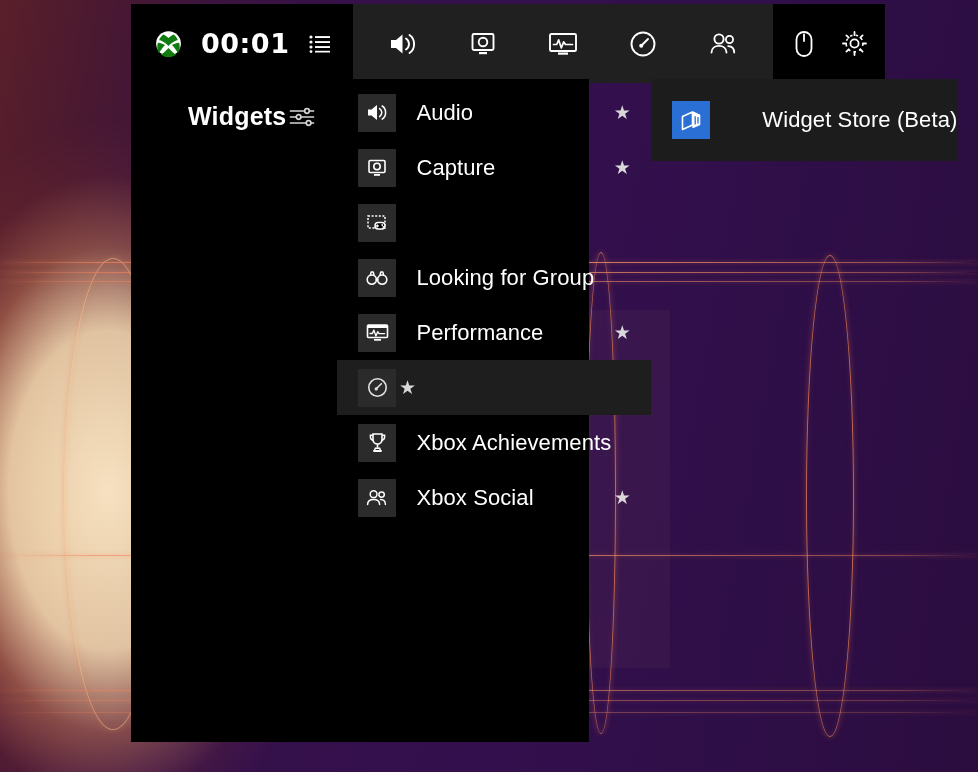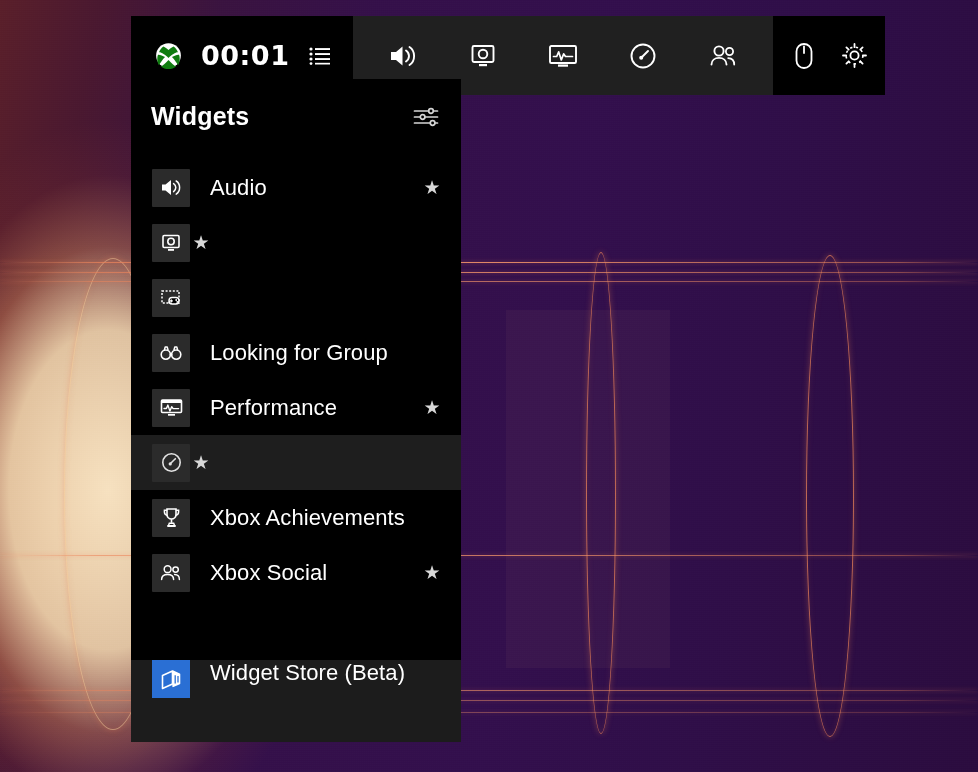--- a/index.html
+++ b/index.html
@@ -95,21 +95,21 @@
     top: 310px;
     width: 164px;
     height: 358px;
     background: rgba(255,190,150,0.045);
   }
 
   
   .toolbar {
     position: absolute;
     left: 131px;
-    top: 16px;
+    top: 4px;
     height: 79px;
     display: flex;
     align-items: stretch;
   }
   .tb-seg {
     display: flex;
     align-items: center;
     height: 79px;
   }
   .tb-seg.seg-black { background: #000000; }
@@ -149,25 +149,26 @@
     font-family: "DejaVu Sans", sans-serif;
   }
 
   .xbox-logo { width: 27px; height: 27px; display: block; }
 
   
   .panel {
     position: absolute;
     left: 131px;
     top: 79px;
-    width: 330px;
+    width: 421px;
     height: 663px;
     background: #000000;
     display: flex;
-    flex-direction: column;
+    flex-direction: row;
+    padding-left: 37px;
   }
 
   .panel-header {
     height: 75px;
     display: flex;
     align-items: center;
     justify-content: space-between;
     padding: 0 19px 0 20px;
     flex: 0 0 auto;
   }
@@ -239,25 +240,26 @@
   
   .store-section {
     flex: 0 0 auto;
     background: #1c1c1c;
     height: 82px;
     display: flex;
     align-items: center;
   }
   .store-row {
     display: flex;
-    align-items: flex-start;
+    align-items: center;
     width: 100%;
     height: 100%;
     padding-left: 21px;
     cursor: pointer;
+    gap: 32px;
   }
 
   .spotify-circle {
     width: 30px; height: 30px;
     border-radius: 50%;
     background: #1ed760;
     display: flex; align-items: center; justify-content: center;
   }
   .store-tile {
     width: 38px; height: 38px;
@@ -408,20 +410,21 @@
       </div>
 
       <div class="w-row">
         <div class="w-icon">
           <svg width="20" height="20" viewBox="0 0 20 20" aria-hidden="true">
             <rect x="2" y="2.5" width="16" height="12" rx="1.2" stroke="#ffffff" stroke-width="1.6" fill="none"></rect>
             <circle cx="10" cy="8.5" r="3.2" stroke="#ffffff" stroke-width="1.6" fill="none"></circle>
             <rect x="7" y="16" width="6" height="1.8" fill="#ffffff"></rect>
           </svg>
         </div>
+        <div class="w-label">Capture</div>
         <div class="w-star">★</div>
       </div>
 
       <div class="w-row">
         <div class="w-icon">
           <svg width="22" height="19" viewBox="0 0 22 19" aria-hidden="true">
             <rect x="2" y="3" width="17" height="12" stroke="#ffffff" stroke-width="1.5" fill="none" stroke-dasharray="2 1.6"></rect>
             <path d="M8.5 14.5h6.5a3 3 0 0 0 3-3v-.6" stroke="#ffffff" stroke-width="1.4" fill="none"></path>
             <rect x="9" y="9.5" width="10" height="6.5" rx="3.2" fill="#000" stroke="#ffffff" stroke-width="1.5"></rect>
             <circle cx="16.2" cy="12" r="0.9" fill="#ffffff"></circle>

